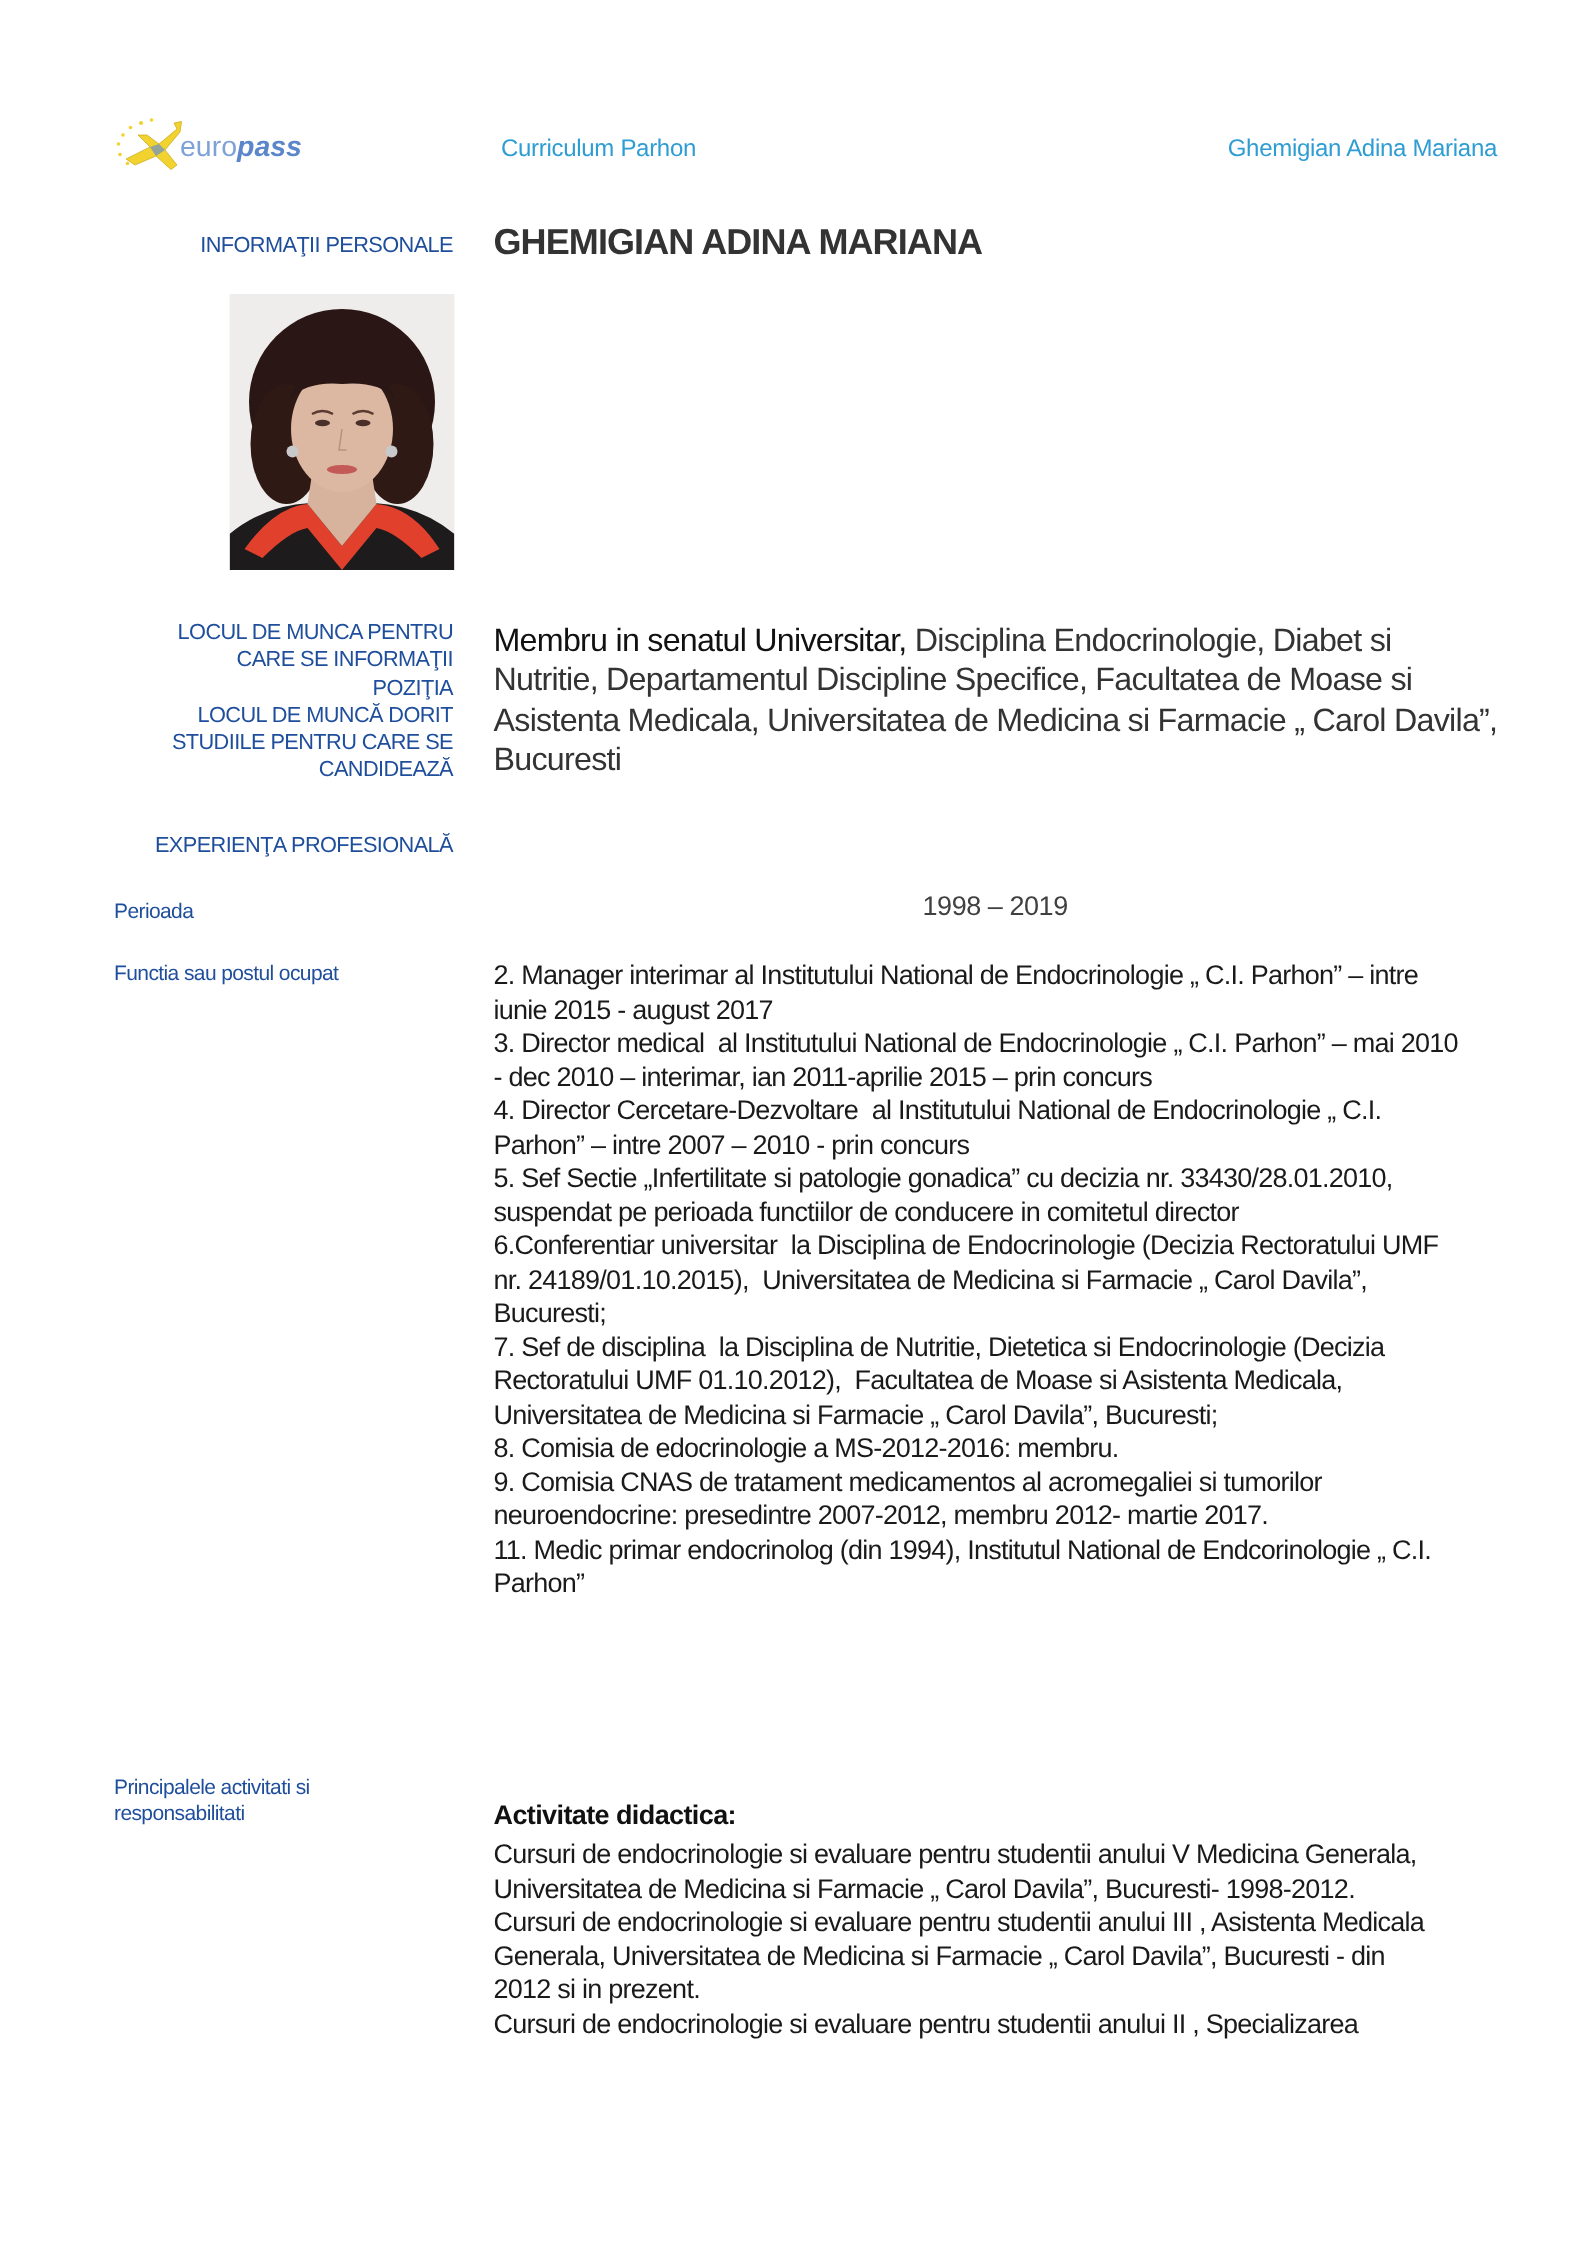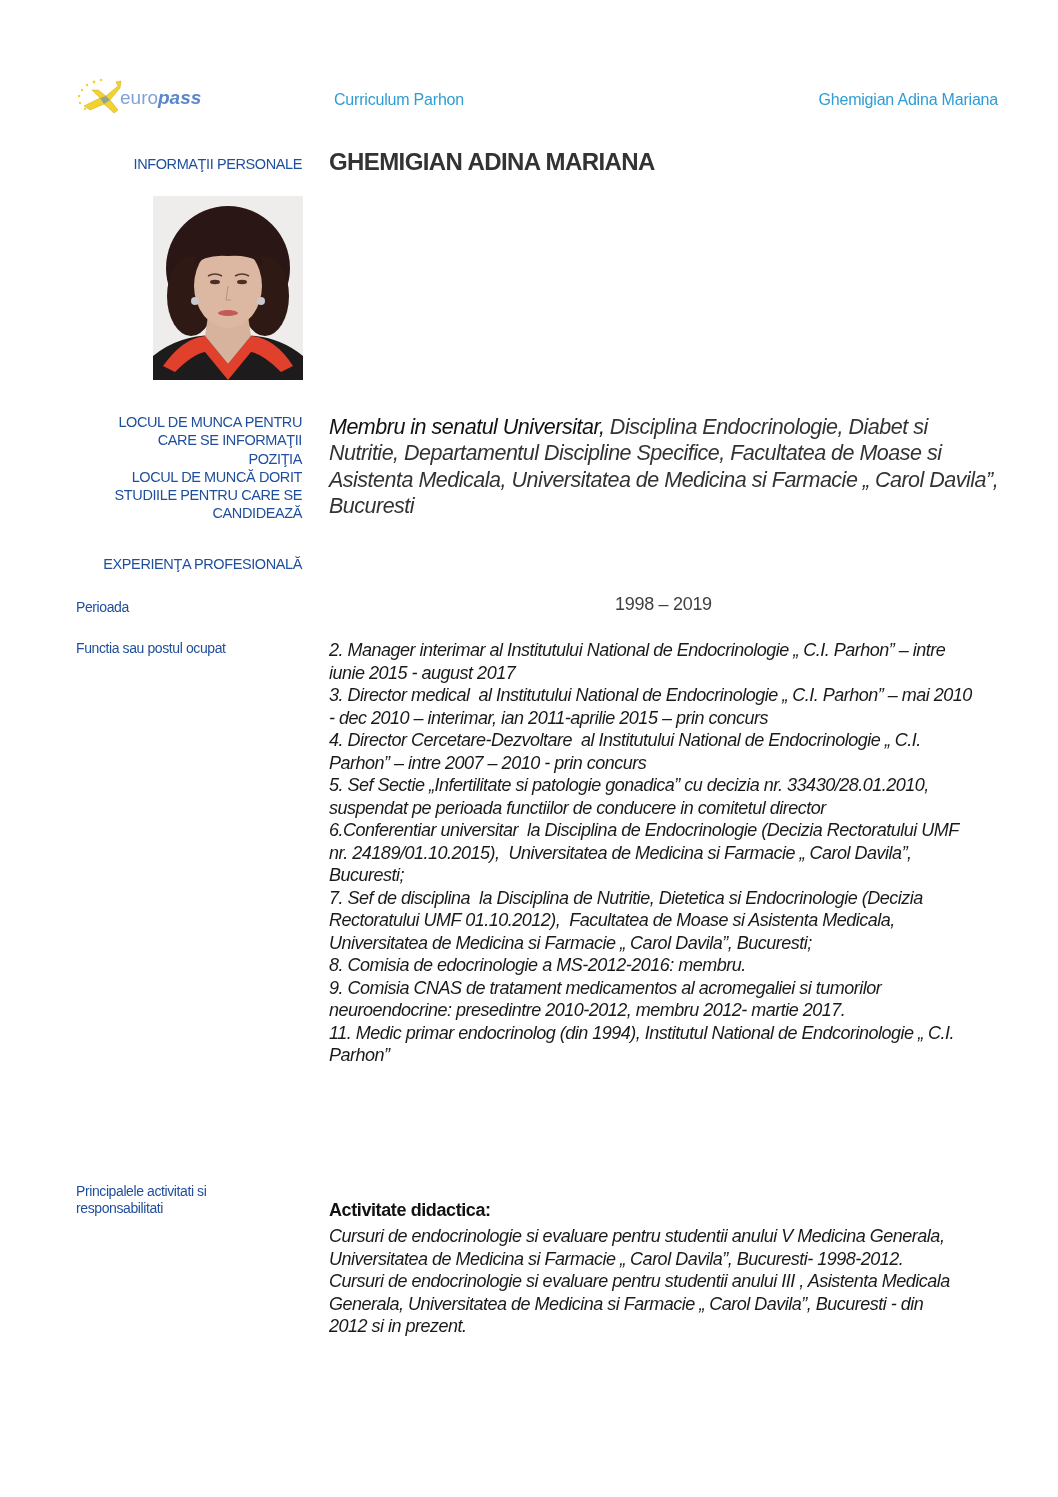--- a/index.html
+++ b/index.html
@@ -68,21 +68,20 @@
       left: 153px; top: 196px; width: 150px; height: 184px;
       background: #f2f0ee;
       overflow: hidden;
     }
 
     
     .main-text {
       left: 329px; width: 670px;
       color: #1a1a1a;
       letter-spacing: -0.5px;
-      font-style: italic;
     }
     .position-text {
       top: 414px;
       font-size: 21.5px;
       line-height: 26.3px;
       color: #333333;
     }
     .position-text .lead { color: #111111; }
     .period-value {
       left: 603px; top: 594px;
@@ -185,22 +184,23 @@
 
 <div class="abs label label-left lbl-function">Functia sau postul ocupat</div>
 <div class="abs main-text functions" style="width:650px;">
   <div>2. Manager interimar al Institutului National de Endocrinologie „ C.I. Parhon” – intre iunie 2015 - august 2017</div>
   <div>3. Director medical  al Institutului National de Endocrinologie „ C.I. Parhon” – mai 2010 - dec 2010 – interimar, ian 2011-aprilie 2015 – prin concurs</div>
   <div>4. Director Cercetare-Dezvoltare  al Institutului National de Endocrinologie „ C.I. Parhon” – intre 2007 – 2010 - prin concurs</div>
   <div>5. Sef Sectie „Infertilitate si patologie gonadica” cu decizia nr. 33430/28.01.2010, suspendat pe perioada functiilor de conducere in comitetul director</div>
   <div>6.Conferentiar universitar  la Disciplina de Endocrinologie (Decizia Rectoratului UMF nr. 24189/01.10.2015),  Universitatea de Medicina si Farmacie „ Carol Davila”, Bucuresti;</div>
   <div>7. Sef de disciplina  la Disciplina de Nutritie, Dietetica si Endocrinologie (Decizia Rectoratului UMF 01.10.2012),  Facultatea de Moase si Asistenta Medicala, Universitatea de Medicina si Farmacie „ Carol Davila”, Bucuresti;</div>
   <div>8. Comisia de edocrinologie a MS-2012-2016: membru.</div>
-  <div>9. Comisia CNAS de tratament medicamentos al acromegaliei si tumorilor neuroendocrine: presedintre 2010-2012, membru 2012- martie 2017.</div>
+  <div>9. Comisia CNAS de tratament medicamentos al acromegaliei si tumorilor neuroendocrine: presedintre 2007-2012, membru 2012- martie 2017.</div>
   <div>11. Medic primar endocrinolog (din 1994), Institutul National de Endcorinologie „ C.I. Parhon”</div>
 </div>
 
 <div class="abs label label-left lbl-activities">Principalele activitati si responsabilitati</div>
 <div class="abs didactic-title">Activitate didactica:</div>
 <div class="abs main-text didactic" style="width:630px;">
   <div>Cursuri de endocrinologie si evaluare pentru studentii anului V Medicina Generala,  Universitatea de Medicina si Farmacie „ Carol Davila”, Bucuresti- 1998-2012.</div>
   <div>Cursuri de endocrinologie si evaluare pentru studentii anului III ,  Asistenta Medicala Generala,  Universitatea de Medicina si Farmacie „ Carol Davila”, Bucuresti - din 2012 si in prezent.</div>
+  <div>Cursuri de endocrinologie si evaluare pentru studentii anului II , Specializarea</div>
 </div>
 
 </body></html>

